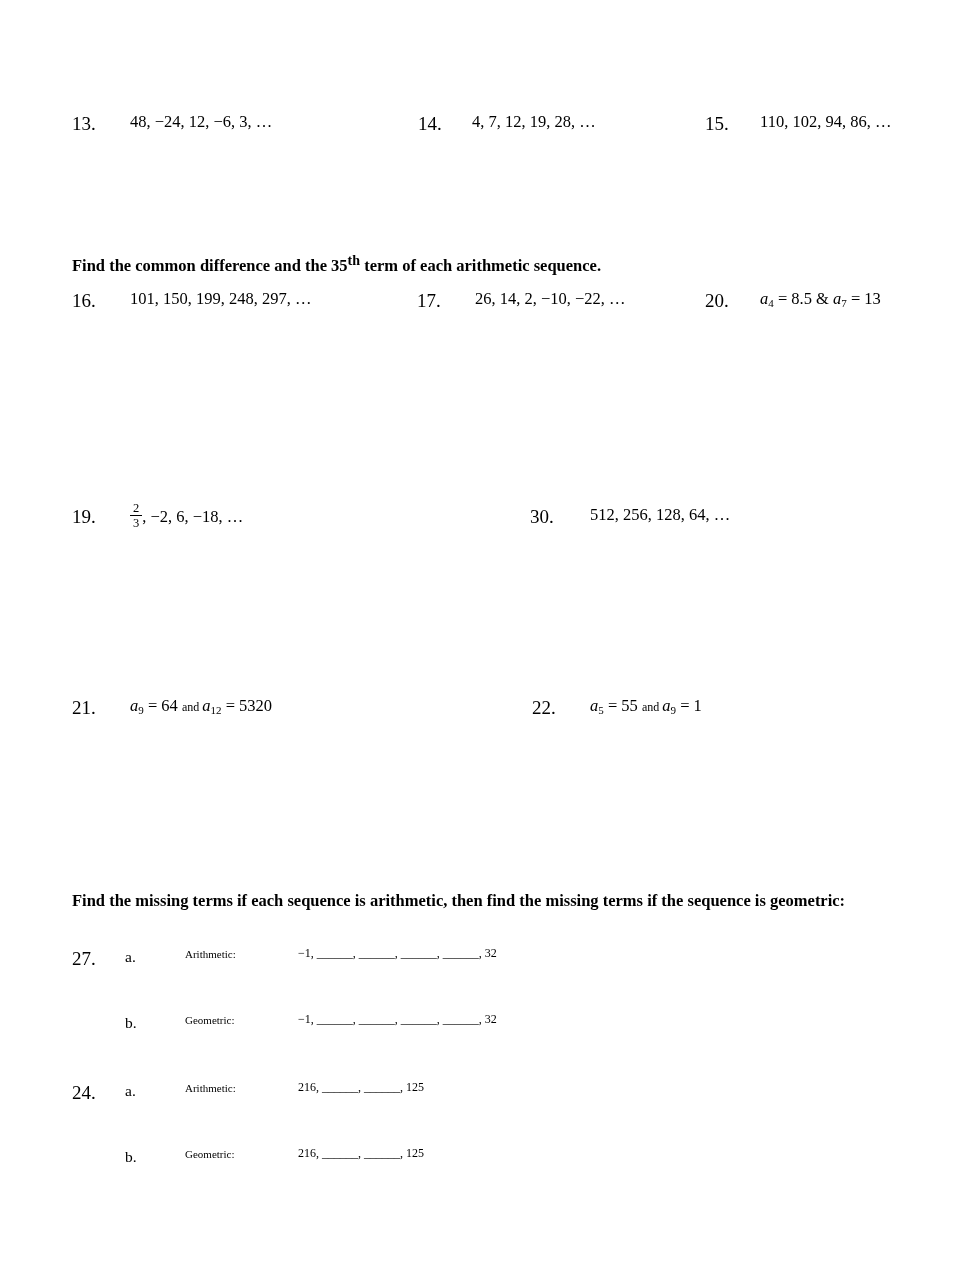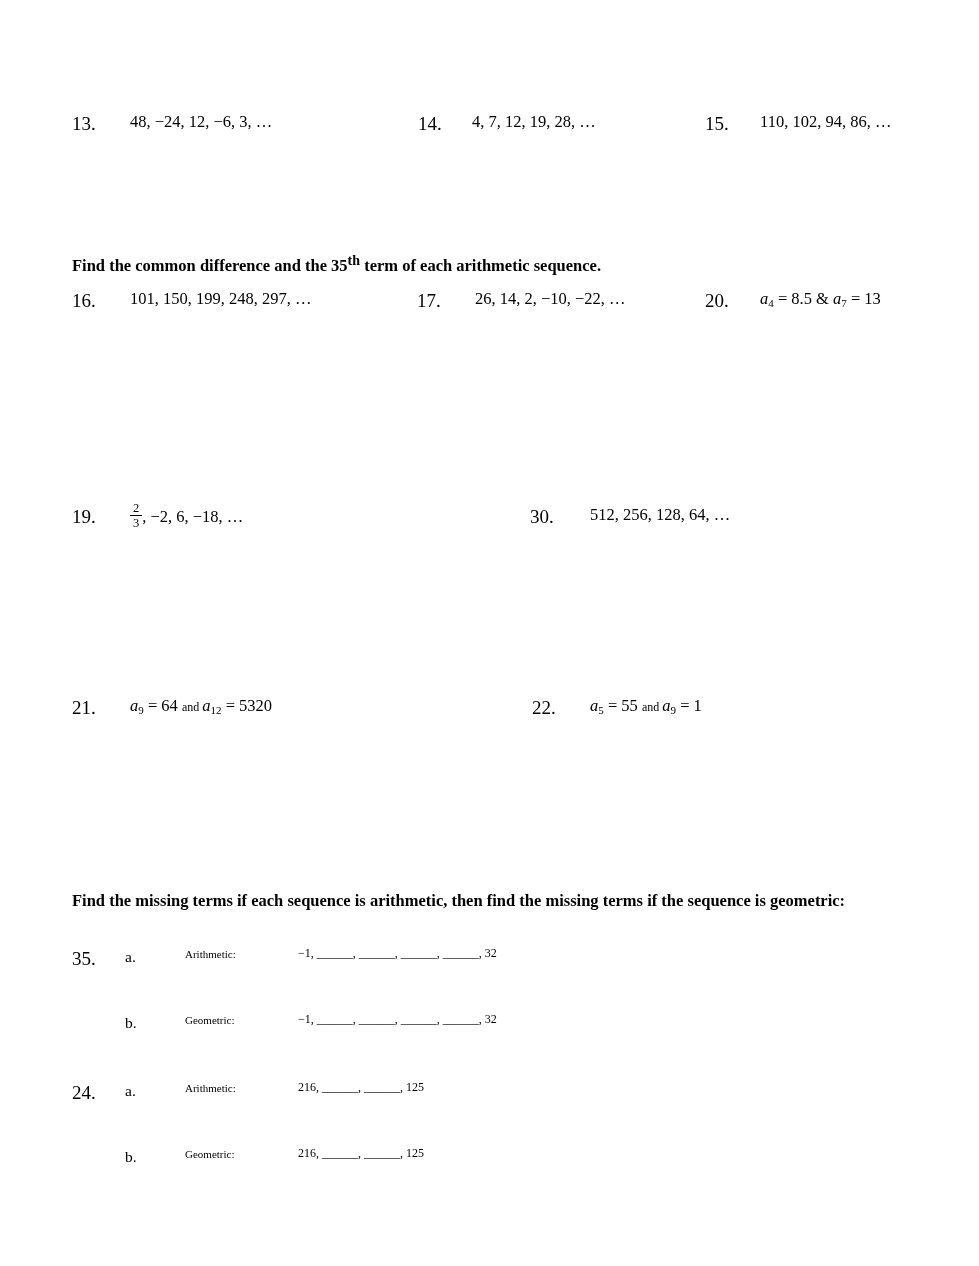--- a/index.html
+++ b/index.html
@@ -80,21 +80,21 @@
   <span class="abs seq" style="left:590px; top:505px">512, 256, 128, 64, …</span>
 
   <span class="abs pnum" style="left:72px; top:697px">21.</span>
   <span class="abs seq" style="left:130px; top:696px"><span class="mathvar">a</span><sub class="msub">9</sub><span> = 64 </span><span class="plain">and </span><span class="mathvar">a</span><sub class="msub">12</sub><span> = 5320</span></span>
 
   <span class="abs pnum" style="left:532px; top:697px">22.</span>
   <span class="abs seq" style="left:590px; top:696px"><span class="mathvar">a</span><sub class="msub">5</sub><span> = 55 </span><span class="plain">and </span><span class="mathvar">a</span><sub class="msub">9</sub><span> = 1</span></span>
 
   <div class="abs heading" style="left:72px; top:890px; width:815px">Find the missing terms if each sequence is arithmetic, then find the missing terms if the sequence is geometric:</div>
 
-  <span class="abs pnum" style="left:72px; top:948px">35.</span>
+  <span class="abs pnum" style="left:72px; top:948px">27.</span>
   <span class="abs letter" style="left:125px; top:948px">a.</span>
   <span class="abs plabel" style="left:185px; top:948px">Arithmetic:</span>
   <span class="abs bigseq" style="left:298px; top:946px">−1, ______, ______, ______, ______, 32</span>
 
   <span class="abs letter" style="left:125px; top:1014px">b.</span>
   <span class="abs plabel" style="left:185px; top:1014px">Geometric:</span>
   <span class="abs bigseq" style="left:298px; top:1012px">−1, ______, ______, ______, ______, 32</span>
 
   <span class="abs pnum" style="left:72px; top:1082px">24.</span>
   <span class="abs letter" style="left:125px; top:1082px">a.</span>

